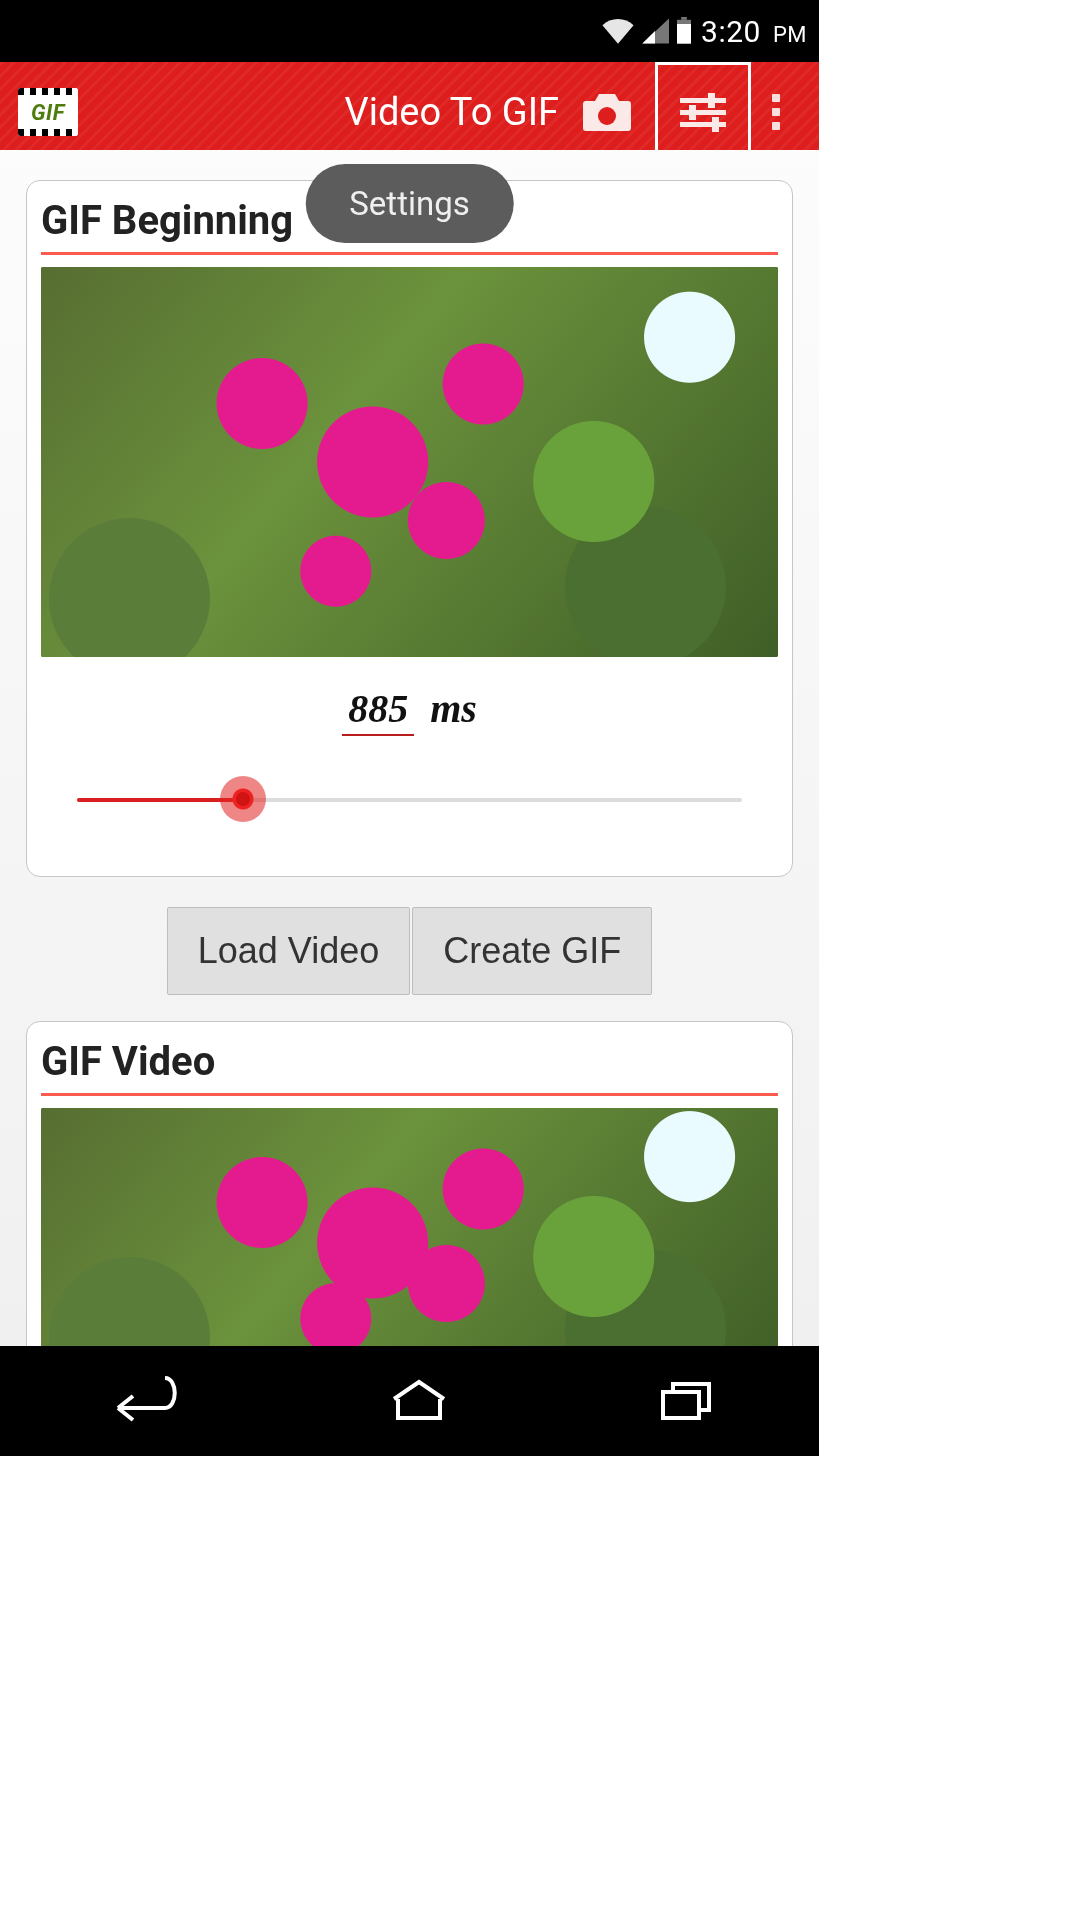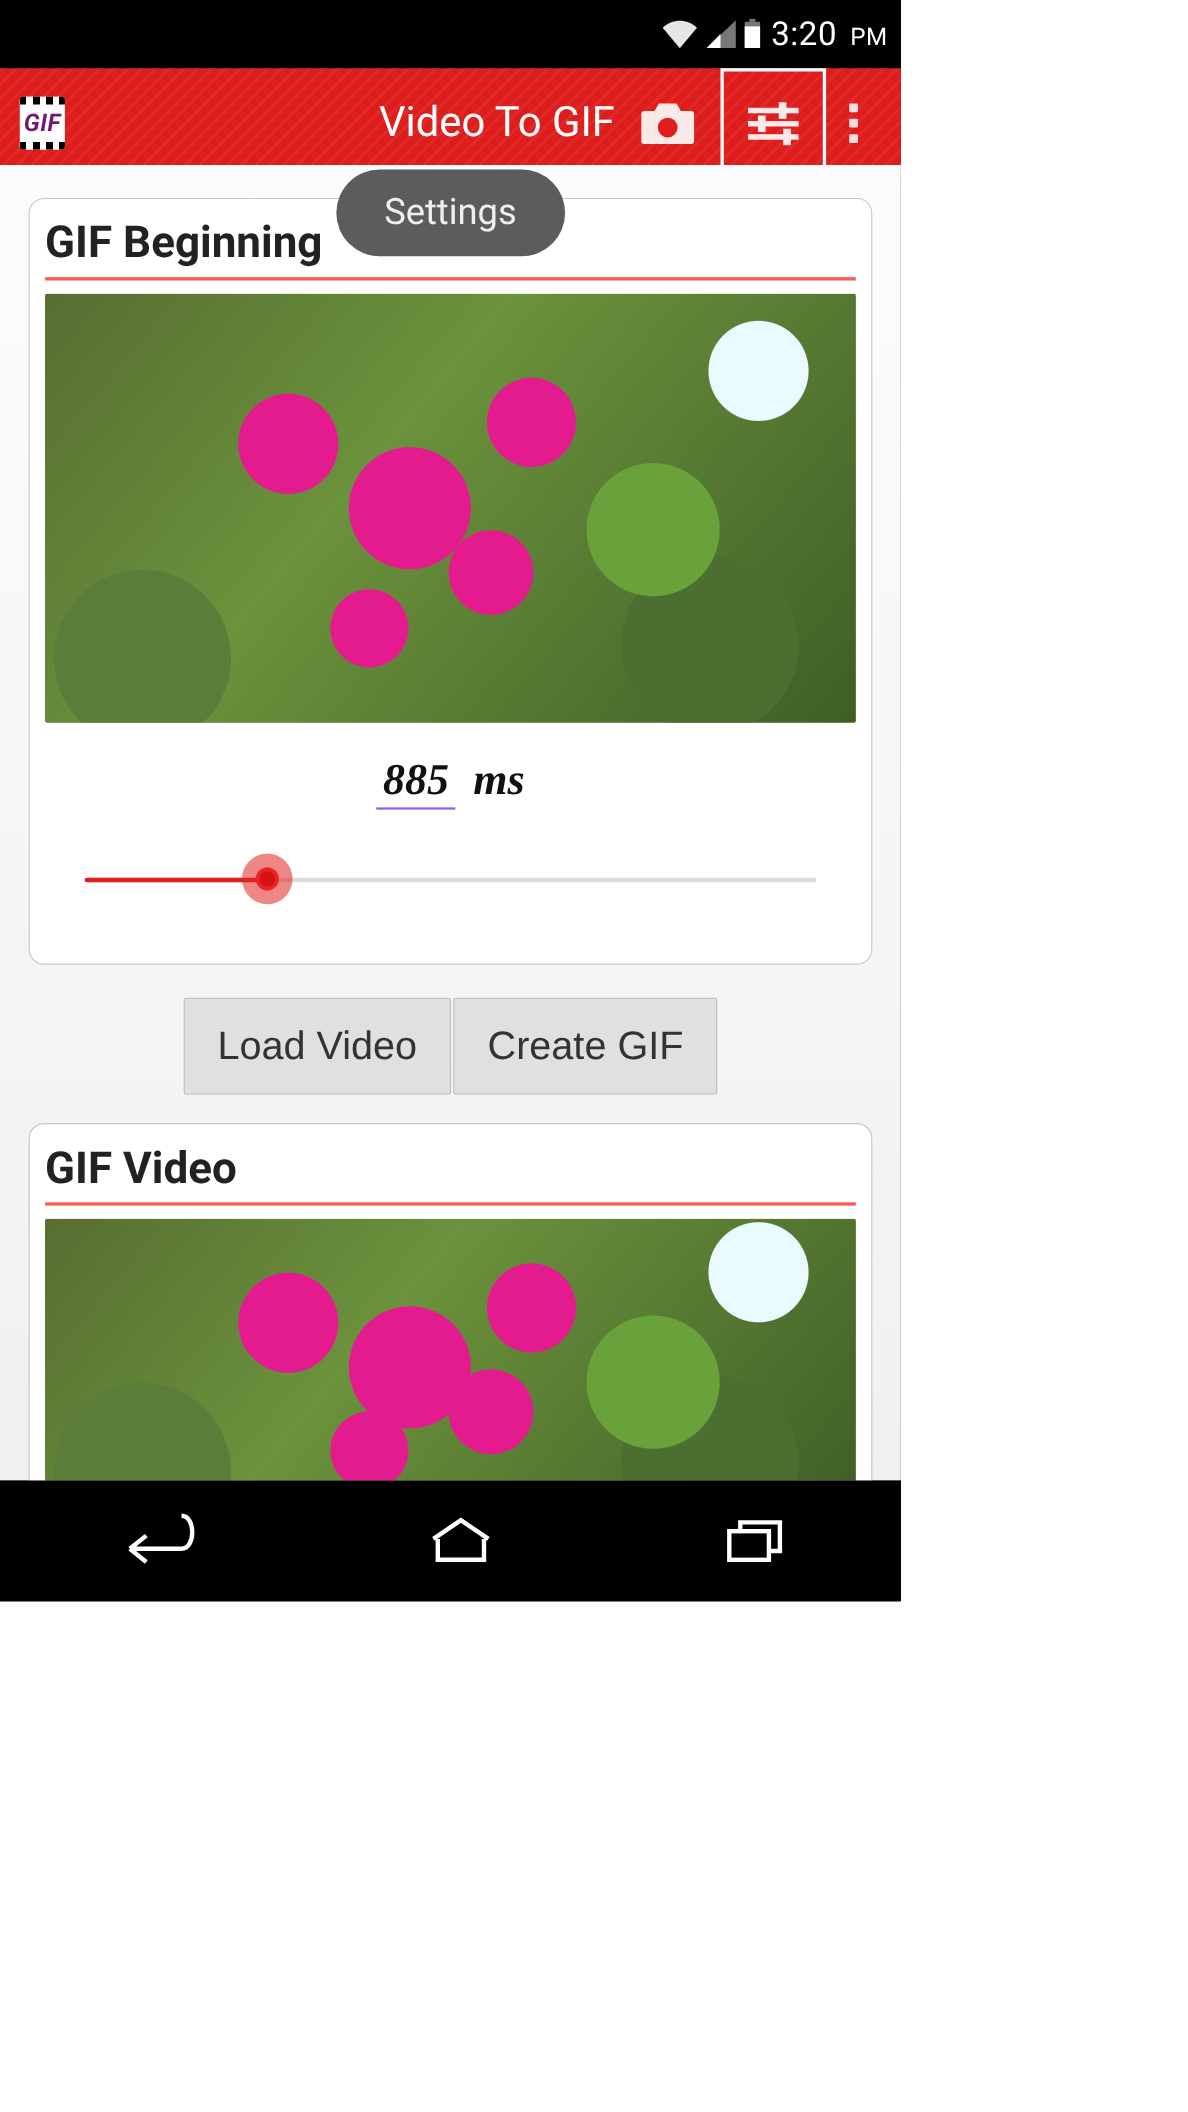--- a/index.html
+++ b/index.html
@@ -8,21 +8,21 @@
 
   
   .status-bar { height: 62px; background: #000; display: flex; align-items: center; justify-content: flex-end; padding: 0 12px; gap: 8px; color: #fff; }
   .status-time { font-size: 30px; font-weight: 400; letter-spacing: 0.5px; }
   .status-ampm { font-size: 22px; margin-left: 4px; }
   .status-icons { display: flex; align-items: center; gap: 6px; }
 
   
   .app-bar { height: 100px; background: #de1e1d; display: flex; align-items: center; padding: 0 18px; position: relative;
              background-image: repeating-linear-gradient(135deg, rgba(255,255,255,0.05) 0 3px, rgba(0,0,0,0) 3px 9px); }
-  .app-logo { width: 41px; height: 48px; background: #fff; border-radius: 3px; display: flex; align-items: center; justify-content: center; color: #701a75; font-weight: bold; font-style: italic; font-size: 22px; letter-spacing: 0.5px; margin-right: 18px; position: relative; }
+  .app-logo { width: 60px; height: 48px; background: #fff; border-radius: 3px; display: flex; align-items: center; justify-content: center; color: #4d7c0f; font-weight: bold; font-style: italic; font-size: 22px; letter-spacing: 0.5px; margin-right: 18px; position: relative; }
   .app-logo::before, .app-logo::after { content: ""; position: absolute; left: 0; right: 0; height: 7px;
     background-image: repeating-linear-gradient(90deg,#000 0 6px,#fff 6px 12px); }
   .app-logo::before { top: 0; border-top-left-radius: 3px; border-top-right-radius: 3px;}
   .app-logo::after { bottom: 0; border-bottom-left-radius: 3px; border-bottom-right-radius: 3px;}
   .app-title { color: #fff; font-size: 38px; font-weight: 400; flex: 1; text-align: right; }
   .app-actions { display: flex; align-items: center; gap: 0; height: 100%; }
   .action-btn { width: 96px; height: 100%; display: flex; align-items: center; justify-content: center; }
   .action-btn.selected { border: 3px solid #fff; box-sizing: border-box; }
   .camera-icon svg, .sliders-icon svg { fill: #fff; opacity: 0.9; }
   .overflow-dots { width: 50px; display: flex; flex-direction: column; align-items: center; gap: 6px; opacity: 0.85; }
@@ -42,34 +42,34 @@
       radial-gradient(circle at 60% 30%, #e41b8f 0 40px, transparent 41px),
       radial-gradient(circle at 55% 65%, #e41b8f 0 38px, transparent 39px),
       radial-gradient(circle at 40% 78%, #e41b8f 0 35px, transparent 36px),
       radial-gradient(circle at 75% 55%, #69a23a 0 60px, transparent 61px),
       radial-gradient(circle at 88% 18%, #e9fbff 0 45px, transparent 46px),
       radial-gradient(circle at 12% 85%, #5b7d3a 0 80px, transparent 81px),
       radial-gradient(circle at 82% 82%, #4a6f30 0 80px, transparent 81px),
       linear-gradient(130deg,#576e32,#6b923c 40%,#3f5e27);
   }
   .time-row { display: flex; align-items: baseline; justify-content: center; gap: 16px; margin-top: 28px; font-size: 40px; font-weight: 700; font-style: italic; color: #111; }
-  .time-val { border-bottom: 2px solid #8b5cf6; padding: 0 6px 2px; font-style: italic; font-family: Georgia, 'Times New Roman', serif;}
+  .time-val { border-bottom: 2px solid #b91c1c; padding: 0 6px 2px; font-style: italic; font-family: Georgia, 'Times New Roman', serif;}
   .time-unit { font-family: Georgia, 'Times New Roman', serif; }
 
   .slider-wrap { position: relative; height: 90px; margin: 18px 36px 0; }
   .slider-track { position: absolute; top: 44px; left: 0; right: 0; height: 4px; background: #dcdcdc; border-radius: 2px; }
   .slider-fill { position: absolute; top: 44px; left: 0; height: 4px; background: #da1f1f; border-radius: 2px; }
   .slider-thumb { position: absolute; top: 22px; width: 46px; height: 46px; border-radius: 50%; background: radial-gradient(circle,#e22 0 10px, rgba(226,34,34,0.55) 11px 100%); transform: translateX(-23px); }
   .slider-thumb::after{content:"";position:absolute;left:16px;top:16px;width:14px;height:14px;border-radius:50%;background:#d01313;}
 
   .button-row { display: flex; justify-content: center; gap: 2px; margin: 30px 0 26px; }
   .btn { background: #e0e0e0; border: 1px solid #bdbdbd; padding: 22px 30px; font-size: 36px; color: #333; border-radius: 2px; cursor: pointer; }
 
   
-  .tooltip { position: absolute; top: 4px; left: 50%; transform: translateX(-50%); background: #5c5c5c; color: #efefef; font-size: 33px; padding: 20px 44px; border-radius: 60px; z-index: 5; }
+  .tooltip { position: absolute; top: 14px; left: 50%; transform: translateX(-50%); background: #5c5c5c; color: #efefef; font-size: 33px; padding: 20px 44px; border-radius: 60px; z-index: 5; }
 
   
   .nav-bar { position: absolute; bottom: 0; left: 0; right: 0; height: 110px; background: #000; display: flex; align-items: center; justify-content: space-around; }
   .nav-bar svg { stroke: #fff; fill: none; stroke-width: 4; }
 </style>
 </head>
 <body>
 
 <div class="screen">
 

